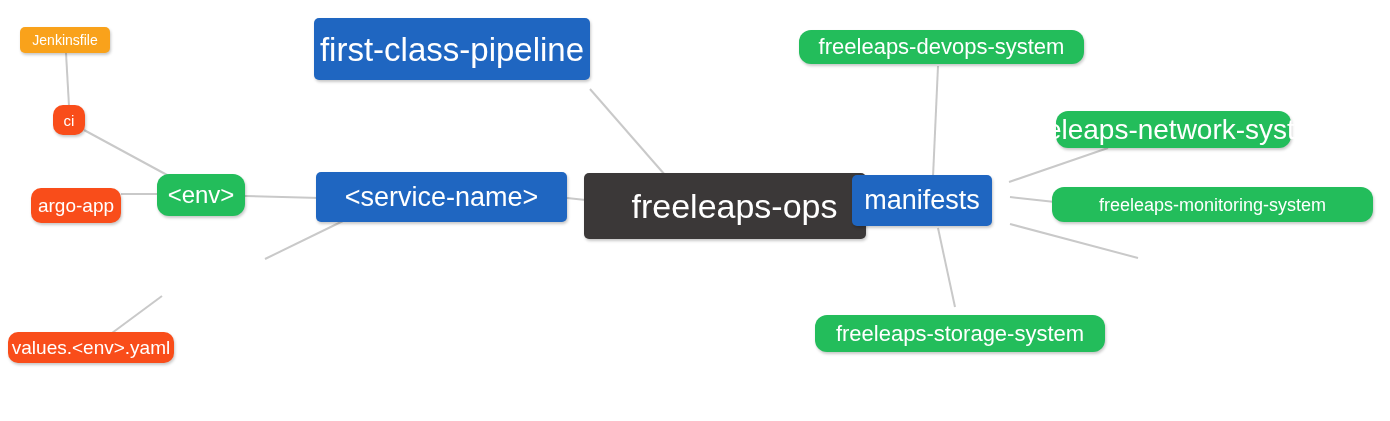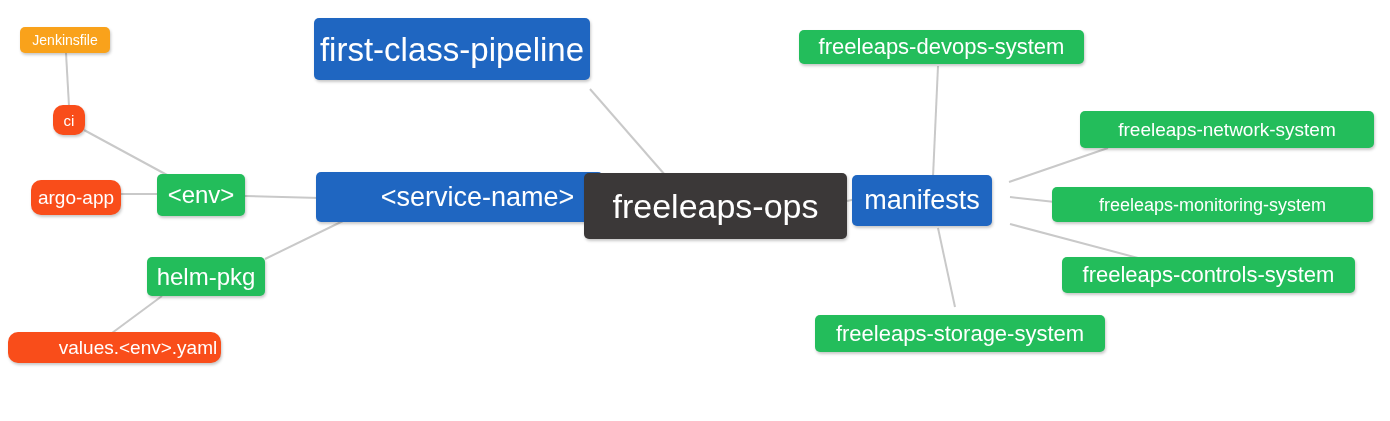--- a/index.html
+++ b/index.html
@@ -27,36 +27,36 @@
     color:var(--node-text);
     border-radius:5px;
     white-space:nowrap;
     box-shadow:1px 2px 3px rgba(0,0,0,0.22);
     cursor:pointer;
     line-height:1;
     user-select:none;
   }
   .orange{background:var(--orange);}
   .red{background:var(--red);border-radius:10px;}
-  .green{background:var(--green);}
+  .green{background:var(--green);border-radius:12px;}
   .blue{background:var(--blue);}
-  .dark{background:var(--dark);}
+  .dark{background:var(--dark);padding-left:19px;}
 
   #n-jenkinsfile{left:20px;top:27px;width:90px;height:26px;font-size:14px;}
   #n-ci{left:53px;top:105px;width:32px;height:30px;font-size:15px;}
-  #n-argo{left:31px;top:180px;width:90px;height:35px;font-size:19px;}
+  #n-argo{left:31px;top:188px;width:90px;height:35px;font-size:19px;}
   #n-env{left:157px;top:174px;width:88px;height:42px;font-size:24px;}
   #n-helm{left:147px;top:257px;width:118px;height:39px;font-size:24px;}
-  #n-values{left:8px;top:332px;width:166px;height:31px;font-size:19px;padding-left:47px;}
+  #n-values{left:8px;top:332px;width:166px;height:31px;font-size:19px;}
   #n-pipeline{left:314px;top:18px;width:276px;height:62px;font-size:33px;}
-  #n-service{left:316px;top:172px;width:251px;height:50px;font-size:27px;padding-left:36px;}
+  #n-service{left:316px;top:172px;width:251px;height:50px;font-size:27px;}
   #n-ops{left:584px;top:173px;width:263px;height:66px;font-size:34px;}
   #n-manifests{left:852px;top:175px;width:140px;height:51px;font-size:27px;}
   #n-devops{left:799px;top:30px;width:285px;height:34px;font-size:22px;}
-  #n-network{left:1056px;top:111px;width:294px;height:37px;font-size:19px;margin-left:24px;}
+  #n-network{left:1056px;top:111px;width:235px;height:37px;font-size:28px;}
   #n-monitoring{left:1052px;top:187px;width:321px;height:35px;font-size:18px;}
   #n-controls{left:1062px;top:257px;width:293px;height:36px;font-size:22px;}
   #n-storage{left:815px;top:307px;width:290px;height:37px;font-size:22px;margin-top:8px;}
 </style>
 </head>
 <body>
 
 <div id="canvas">
 
   <svg id="edges" viewBox="0 0 1390 421" xmlns="http://www.w3.org/2000/svg">
@@ -73,25 +73,23 @@
     <line x1="1009" y1="182" x2="1108" y2="148"></line>
     <line x1="1010" y1="197" x2="1055" y2="202"></line>
     <line x1="1010" y1="224" x2="1138" y2="258"></line>
     <line x1="938" y1="228" x2="955" y2="307"></line>
   </svg>
 
   <div class="node orange" id="n-jenkinsfile">Jenkinsfile</div>
   <div class="node red" id="n-ci">ci</div>
   <div class="node red" id="n-argo">argo-app</div>
   <div class="node green" id="n-env">&lt;env&gt;</div>
-  <div class="node green" id="n-helm">helm-pkg</div>
   <div class="node red" id="n-values">values.&lt;env&gt;.yaml</div>
   <div class="node blue" id="n-pipeline">first-class-pipeline</div>
   <div class="node blue" id="n-service">&lt;service-name&gt;</div>
   <div class="node dark" id="n-ops">freeleaps-ops</div>
   <div class="node blue" id="n-manifests">manifests</div>
   <div class="node green" id="n-devops">freeleaps-devops-system</div>
   <div class="node green" id="n-network">freeleaps-network-system</div>
   <div class="node green" id="n-monitoring">freeleaps-monitoring-system</div>
-  <div class="node green" id="n-controls">freeleaps-controls-system</div>
   <div class="node green" id="n-storage">freeleaps-storage-system</div>
 
 </div>
 
 </body></html>

